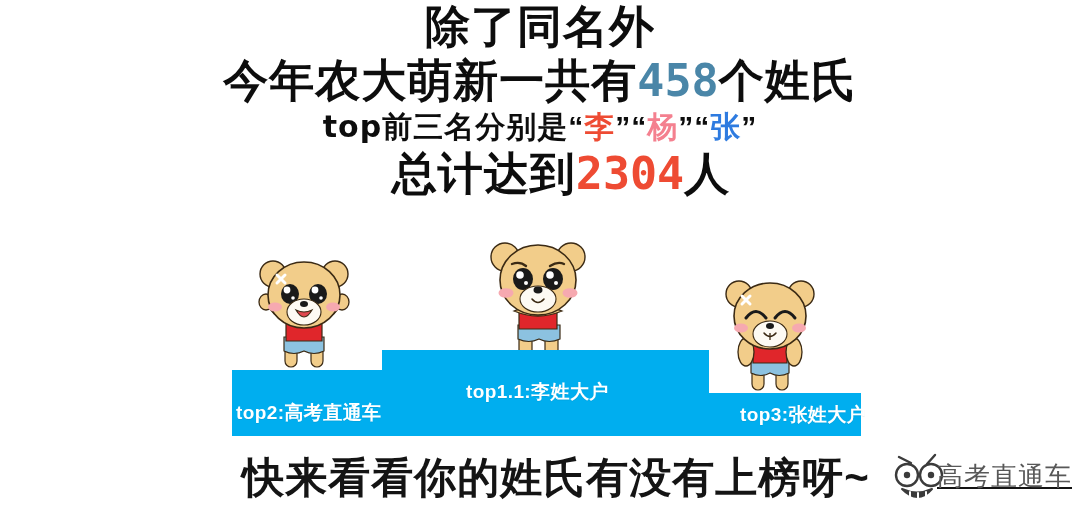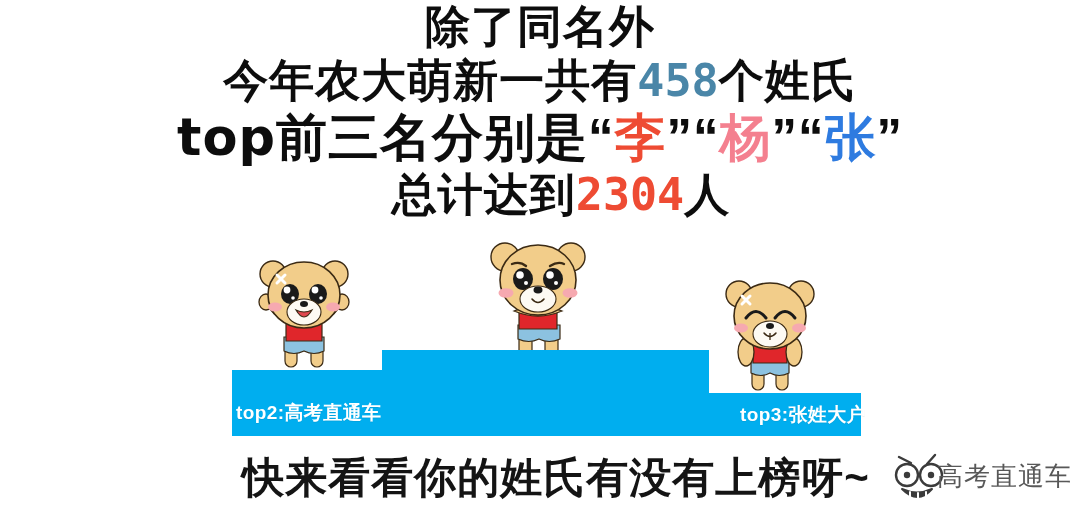--- a/index.html
+++ b/index.html
@@ -38,21 +38,21 @@
   }
   .hl-line {
     display: block;
     white-space: nowrap;
     font-size: 45px;
     font-weight: 700;
     letter-spacing: 1px;
   }
   .hl-line-1 { font-size: 45px; margin-bottom: 9px; }
   .hl-line-2 { font-size: 45px; margin-bottom: 9px; }
-  .hl-line-3 { font-size: 51px; margin-bottom: 9px; }
+  .hl-line-3 { font-size: 30px; margin-bottom: 9px; }
   .hl-line-4 { font-size: 45px; padding-left: 42px; }
 
   .num-blue   { color: #4a86a8; font-family: "DejaVu Sans Mono", monospace; font-weight: 700; letter-spacing: 0px; text-align: right;}
   .num-orange { color: #ee4b33; font-family: "DejaVu Sans Mono", monospace; font-weight: 700; letter-spacing: 0px;}
   .name-li    { color: #ee4b33; }
   .name-yang  { color: #f4808f; }
   .name-zhang { color: #2e7be0; }
   .quote      { color: #0d0d0d; }
   .latin      { font-family: "DejaVu Sans", sans-serif; }
 
@@ -109,20 +109,21 @@
 
   
   #watermark {
     position: absolute;
     right: 8px;
     bottom: 6px;
     display: flex;
     align-items: center;
     gap: 18px;
     opacity: 0.92;
+    text-decoration: underline;
   }
   #watermark-face { width: 62px; height: 58px; display: block; }
   #watermark-text {
     font-size: 26px;
     color: #4a4a4a;
     font-weight: 400;
     letter-spacing: 1px;
     margin-left: -34px;
     padding-bottom: 4px;
   }
@@ -254,20 +255,21 @@
         <path d="M46 57 q6 7 12 0" stroke="#3b2a14" stroke-width="1.5" fill="none" stroke-linecap="round"></path>
         <path d="M52 57 v7" stroke="#3b2a14" stroke-width="1.3" fill="none"></path>
       </g>
     </svg>
 
     <div id="podium-left" class="podium-block"></div>
     <div id="podium-center" class="podium-block"></div>
     <div id="podium-right" class="podium-block"></div>
 
     <div id="label-top2" class="podium-label">top2:高考直通车</div>
+    <div id="label-top1" class="podium-label">top1.1:李姓大户</div>
     <div id="label-top3" class="podium-label">top3:张姓大户</div>
 
   </div>
 
   <div id="bottom-text">快来看看你的姓氏有没有上榜呀~</div>
 
   <div id="watermark">
     <svg id="watermark-face" viewBox="0 0 62 58">
       <g fill="none" stroke="#2b2b2b" stroke-width="2.4" stroke-linecap="round" stroke-linejoin="round">
 

